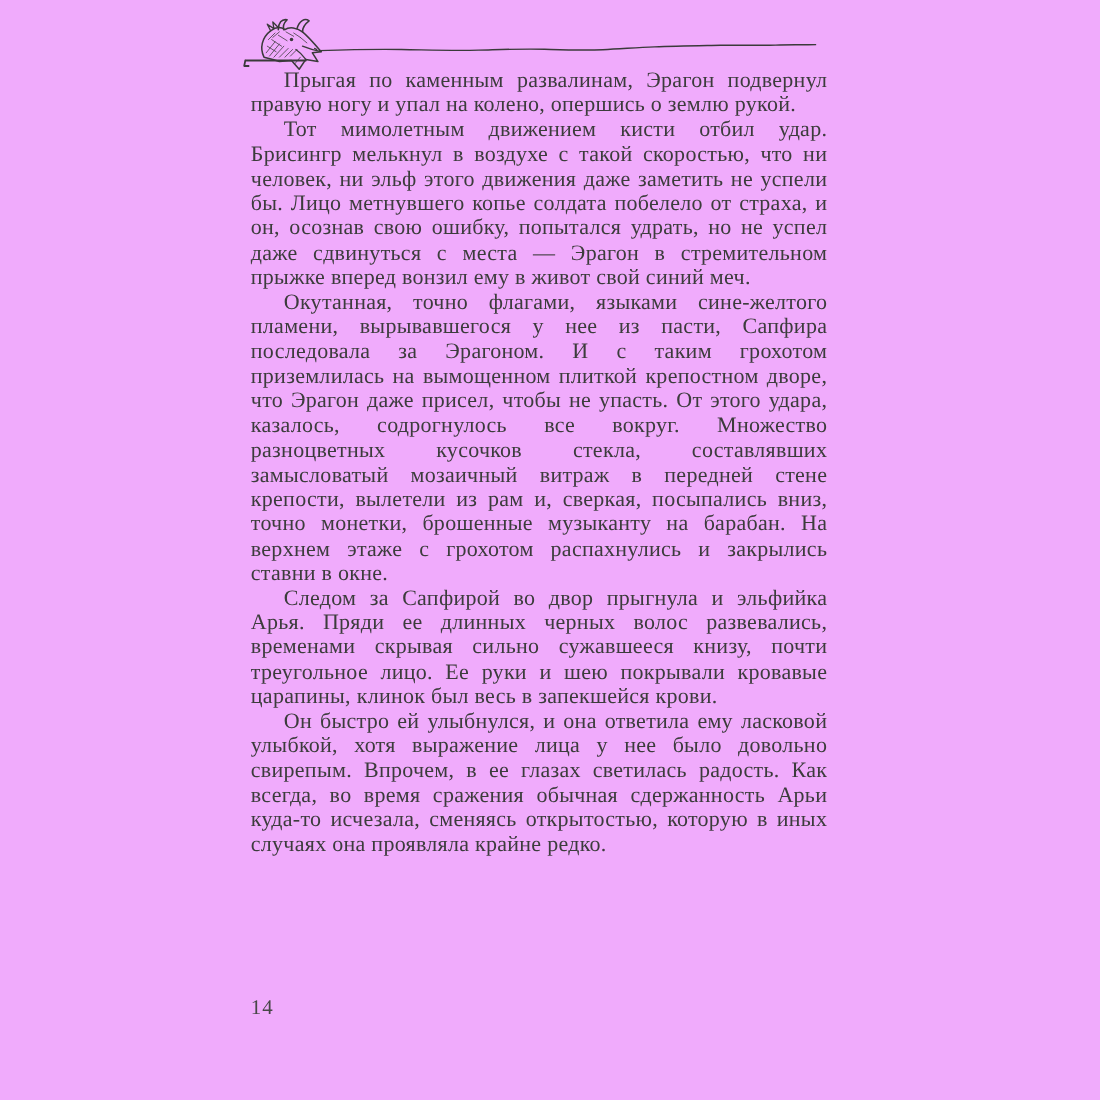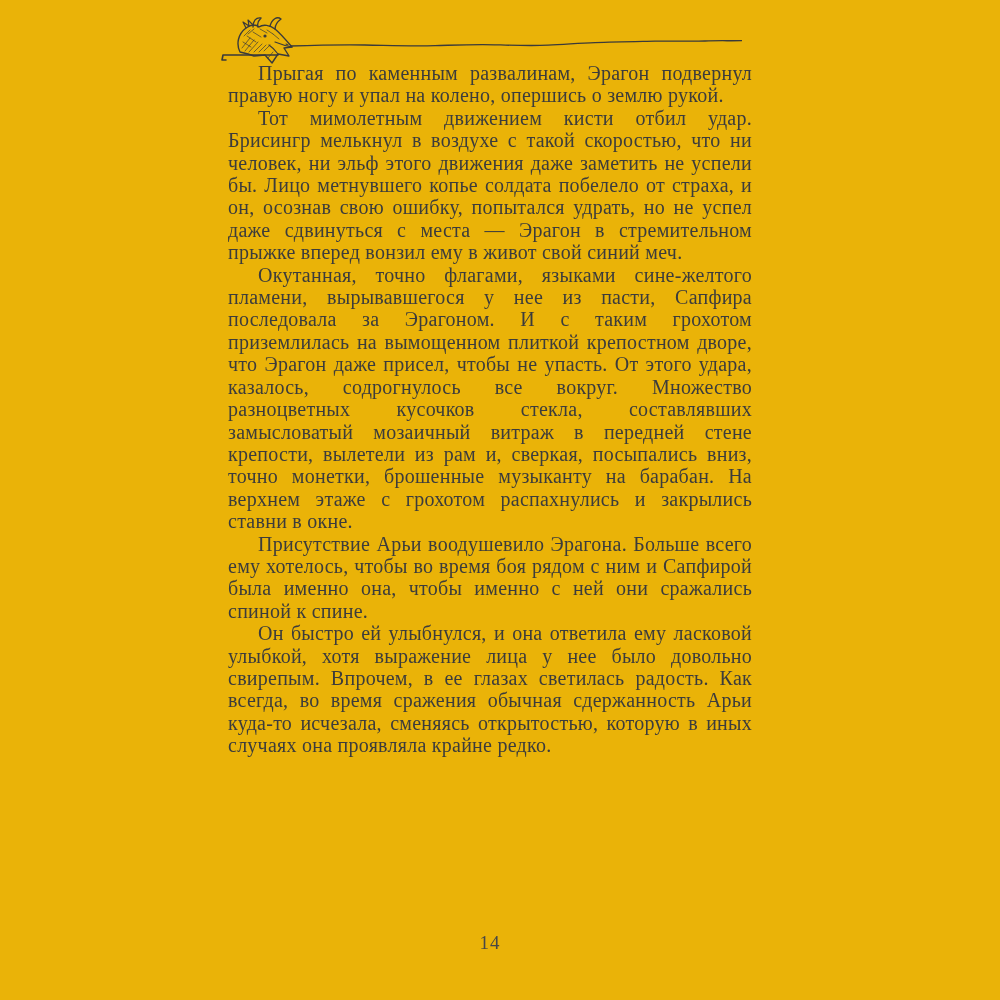--- a/index.html
+++ b/index.html
@@ -4,21 +4,21 @@
 <style>
   html, body {
     margin: 0;
     padding: 0;
     background: #ffffff;
   }
   .book-page {
     position: relative;
     width: 1000px;
     height: 1000px;
-    background: #eab308;
+    background: #f0abfc;
     overflow: hidden;
     font-family: "Liberation Serif", "DejaVu Serif", serif;
   }
   .ornament {
     position: absolute;
     left: 220px;
     top: 14px;
     width: 82px;
     height: 56px;
   }
@@ -41,23 +41,23 @@
     letter-spacing: 0.25px;
   }
   .text-block p {
     margin: 0;
     padding: 0;
     text-indent: 30px;
   }
   .page-number {
     position: absolute;
     left: 228px;
-    top: 932px;
+    top: 906px;
     width: 524px;
-    text-align: center;
+    text-align: left;
     color: #474747;
     font-size: 19px;
     letter-spacing: 1px;
   }
   .sketch {
     stroke: #3a3a3a;
     fill: none;
     stroke-linecap: round;
     stroke-linejoin: round;
   }
@@ -89,19 +89,19 @@
   </svg>
 
   <svg class="header-rule" viewBox="0 0 452 16" preserveAspectRatio="none" xmlns="http://www.w3.org/2000/svg">
     <path class="sketch" stroke-width="1.3" d="M0,10 C25,9.2 50,8.6 75,9 C100,9.4 120,10.2 145,9.6 C165,9.1 185,8.2 205,8.8 C225,9.4 240,10 258,9.2 C275,8.5 288,7.2 305,6.6 C325,5.9 345,5.6 365,5.2 C385,4.8 400,5.6 415,5 C430,4.4 442,5 452,4.6"></path>
   </svg>
 
   <div class="text-block" lang="ru">
     <p>Прыгая по каменным развалинам, Эрагон подвернул правую ногу и упал на колено, опершись о землю рукой.</p>
     <p>Тот мимолетным движением кисти отбил удар. Брисингр мелькнул в воздухе с такой скоростью, что ни человек, ни эльф этого движения даже заметить не успели бы. Лицо метнувшего копье солдата побелело от страха, и он, осознав свою ошибку, попытался удрать, но не успел даже сдвинуться с места — Эрагон в стремительном прыжке вперед вонзил ему в живот свой синий меч.</p>
     <p>Окутанная, точно флагами, языками сине-желтого пламени, вырывавшегося у нее из пасти, Сапфира последовала за Эрагоном. И с таким грохотом приземлилась на вымощенном плиткой крепостном дворе, что Эрагон даже присел, чтобы не упасть. От этого удара, казалось, содрогнулось все вокруг. Множество разноцветных кусочков стекла, составлявших замысловатый мозаичный витраж в передней стене крепости, вылетели из рам и, сверкая, посыпались вниз, точно монетки, брошенные музыканту на барабан. На верхнем этаже с грохотом распахнулись и закрылись ставни в окне.</p>
-    <p>Присутствие Арьи воодушевило Эрагона. Больше всего ему хотелось, чтобы во время боя рядом с ним и Сапфирой была именно она, чтобы именно с ней они сражались спиной к спине.</p>
+    <p>Следом за Сапфирой во двор прыгнула и эльфийка Арья. Пряди ее длинных черных волос развевались, временами скрывая сильно сужавшееся книзу, почти треугольное лицо. Ее руки и шею покрывали кровавые царапины, клинок был весь в запекшейся крови.</p>
     <p>Он быстро ей улыбнулся, и она ответила ему ласковой улыбкой, хотя выражение лица у нее было довольно свирепым. Впрочем, в ее глазах светилась радость. Как всегда, во время сражения обычная сдержанность Арьи куда-то исчезала, сменяясь открытостью, которую в иных случаях она проявляла крайне редко.</p>
   </div>
 
   <div class="page-number">14</div>
 
 </div>
 
 </body></html>

